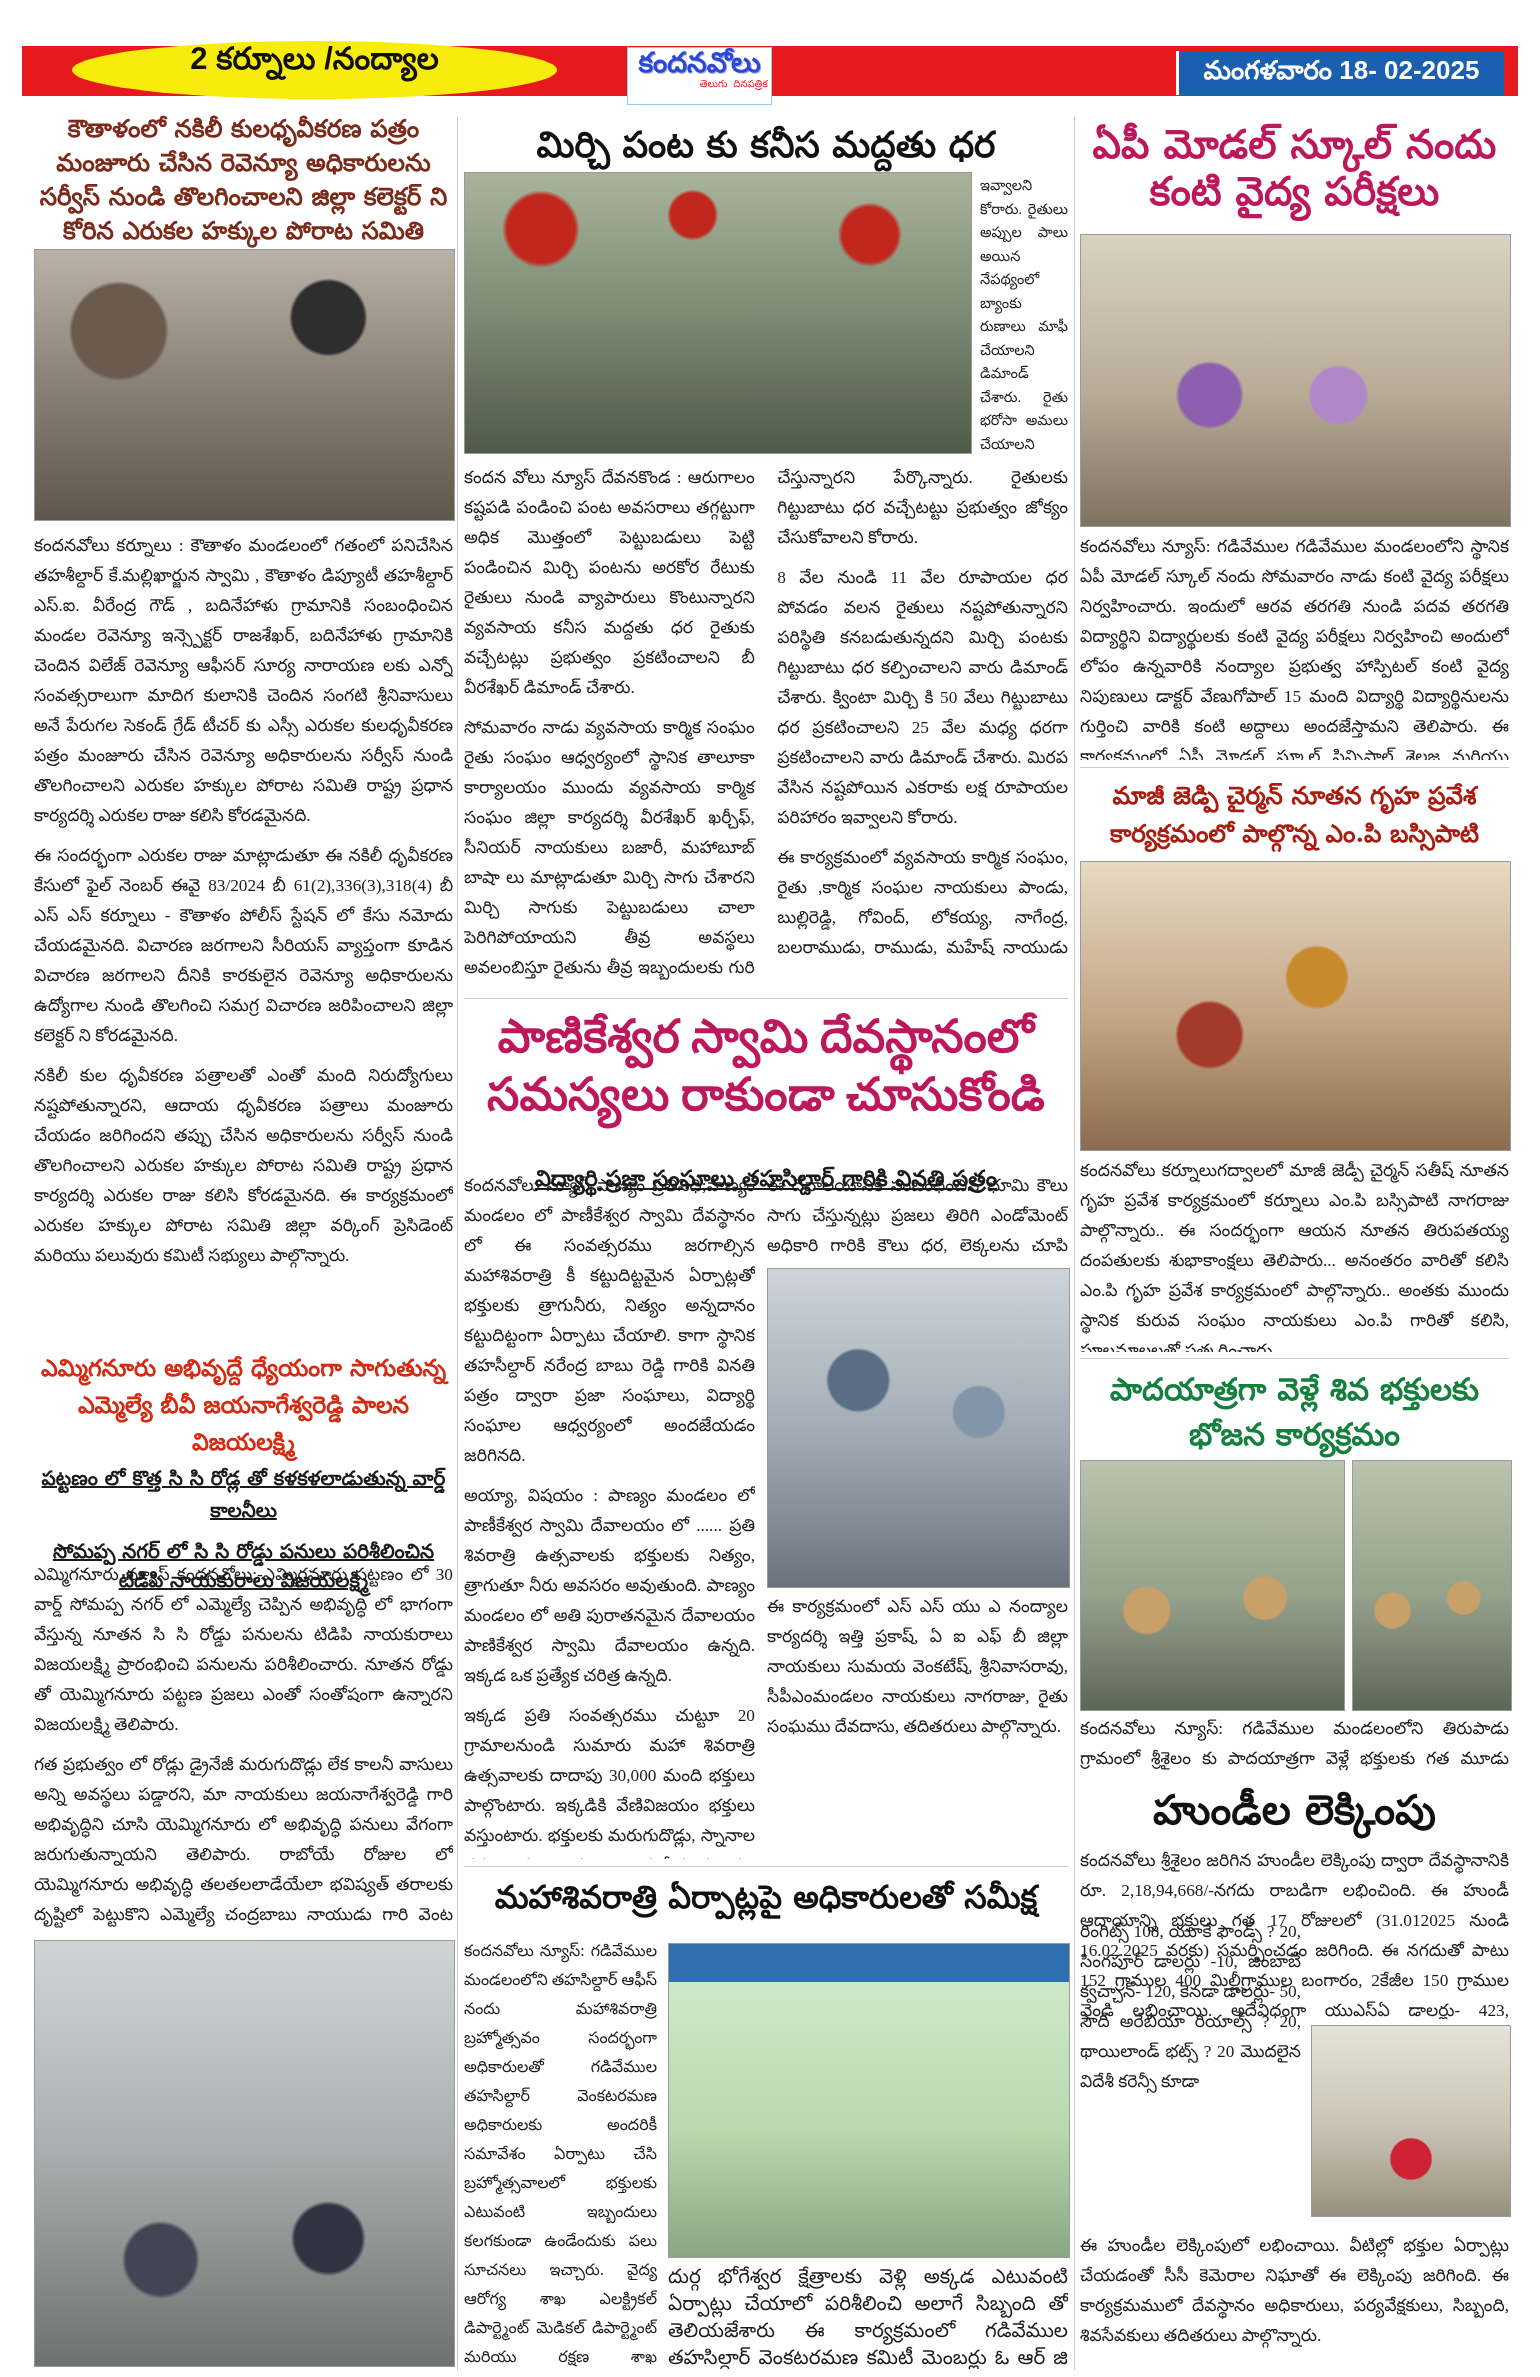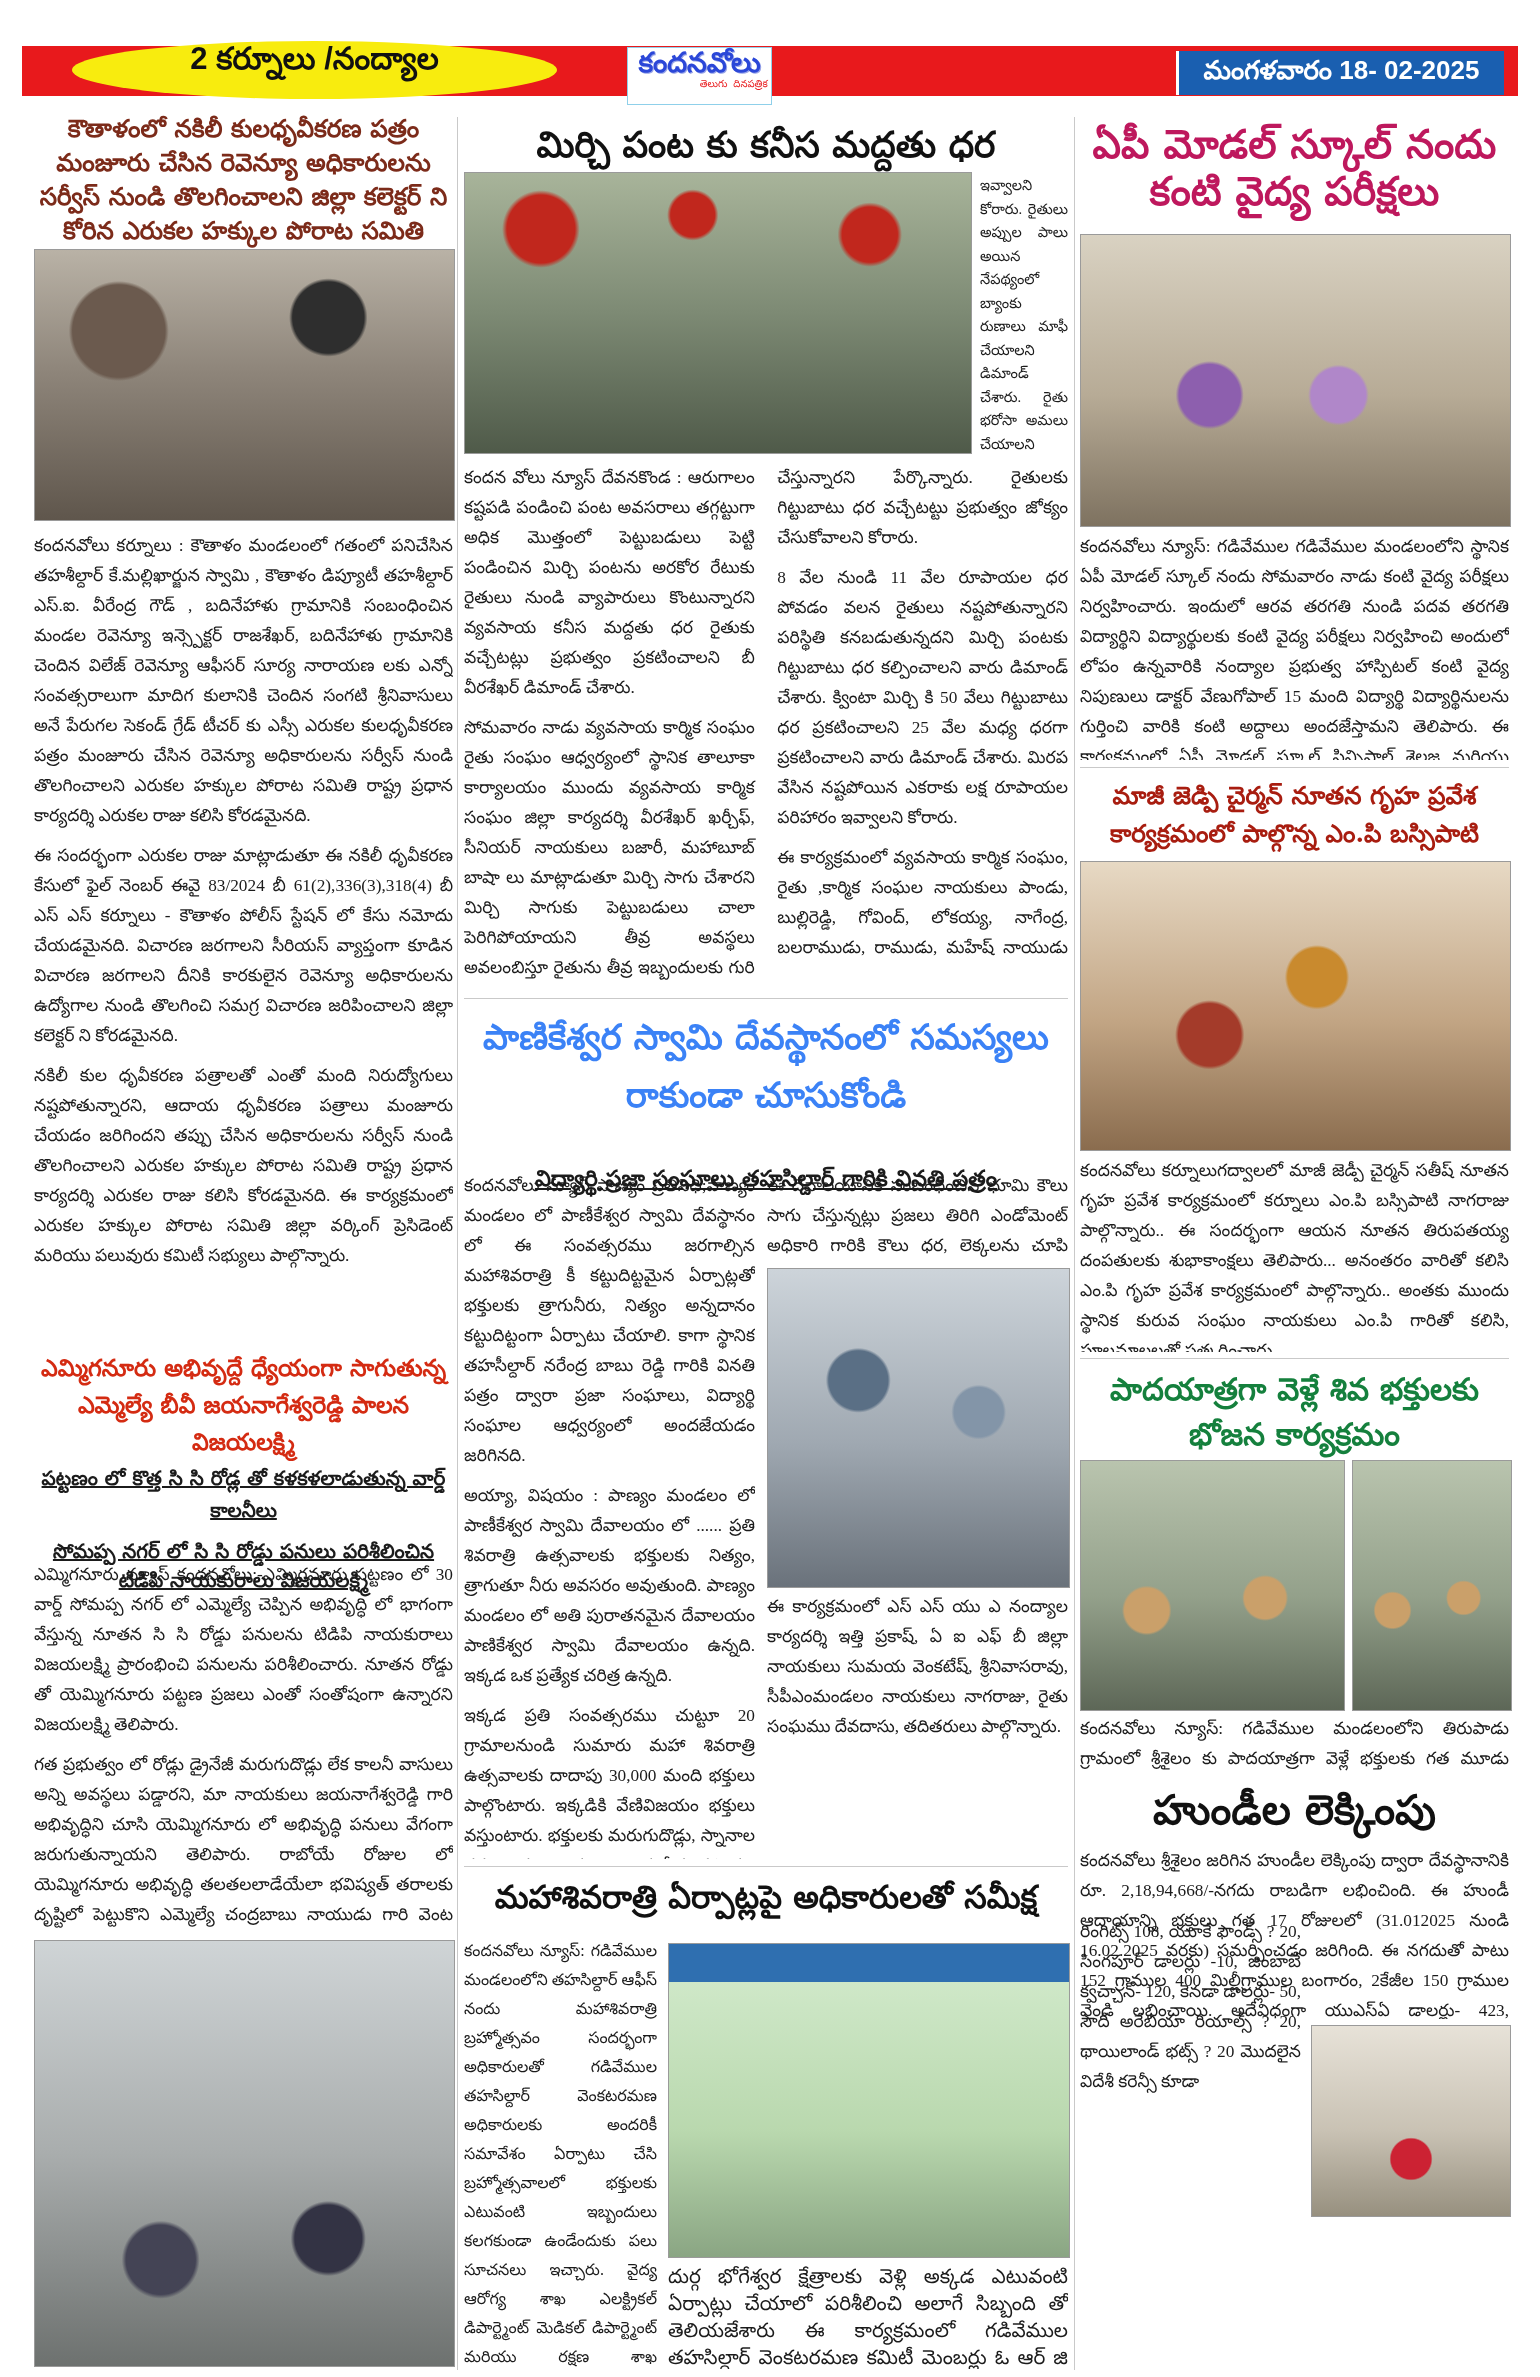--- a/index.html
+++ b/index.html
@@ -111,21 +111,21 @@
   <div class="photo p-flags" style="left:464px;top:172px;width:506px;height:280px;"></div>
   <div class="abs small-txt" style="left:980px;top:174px;width:88px;height:277px;overflow:hidden;">ఇవ్వాలని కోరారు. రైతులు అప్పుల పాలు అయిన నేపథ్యంలో బ్యాంకు రుణాలు మాఫీ చేయాలని డిమాండ్ చేశారు. రైతు భరోసా అమలు చేయాలని కోరారు.</div>
   <div class="abs body-txt twocol" style="left:464px;top:463px;width:604px;height:528px;overflow:hidden;">
     <p>కందన వోలు న్యూస్ దేవనకొండ : ఆరుగాలం కష్టపడి పండించి పంట అవసరాలు తగ్గట్టుగా అధిక మొత్తంలో పెట్టుబడులు పెట్టి పండించిన మిర్చి పంటను అరకోర రేటుకు రైతులు నుండి వ్యాపారులు కొంటున్నారని వ్యవసాయ కనీస మద్దతు ధర రైతుకు వచ్చేటట్లు ప్రభుత్వం ప్రకటించాలని బీ వీరశేఖర్ డిమాండ్ చేశారు.</p>
     <p>సోమవారం నాడు వ్యవసాయ కార్మిక సంఘం రైతు సంఘం ఆధ్వర్యంలో స్థానిక తాలూకా కార్యాలయం ముందు వ్యవసాయ కార్మిక సంఘం జిల్లా కార్యదర్శి వీరశేఖర్ ఖర్చీఫ్, సీనియర్ నాయకులు బజారీ, మహాబూబ్ బాషా లు మాట్లాడుతూ మిర్చి సాగు చేశారని మిర్చి సాగుకు పెట్టుబడులు చాలా పెరిగిపోయాయని తీవ్ర అవస్థలు అవలంబిస్తూ రైతును తీవ్ర ఇబ్బందులకు గురి చేస్తున్నారని పేర్కొన్నారు. రైతులకు గిట్టుబాటు ధర వచ్చేటట్టు ప్రభుత్వం జోక్యం చేసుకోవాలని కోరారు.</p>
     <p>8 వేల నుండి 11 వేల రూపాయల ధర పోవడం వలన రైతులు నష్టపోతున్నారని పరిస్థితి కనబడుతున్నదని మిర్చి పంటకు గిట్టుబాటు ధర కల్పించాలని వారు డిమాండ్ చేశారు. క్వింటా మిర్చి కి 50 వేలు గిట్టుబాటు ధర ప్రకటించాలని 25 వేల మధ్య ధరగా ప్రకటించాలని వారు డిమాండ్ చేశారు. మిరప వేసిన నష్టపోయిన ఎకరాకు లక్ష రూపాయల పరిహారం ఇవ్వాలని కోరారు.</p>
     <p>ఈ కార్యక్రమంలో వ్యవసాయ కార్మిక సంఘం, రైతు ,కార్మిక సంఘల నాయకులు పాండు, బుల్లిరెడ్డి, గోవింద్, లోకయ్య, నాగేంద్ర, బలరాముడు, రాముడు, మహేష్ నాయుడు తదితరులు వివిధ గ్రామాల సర్పంచులు పాల్గొన్నారు.</p>
   </div>
 
   <div class="hrule" style="left:464px;top:998px;width:604px;"></div>
-  <div class="abs hl" style="left:464px;top:1008px;width:604px;font-size:35px;line-height:58px;color:#3b82f6;">పాణికేశ్వర స్వామి దేవస్థానంలో సమస్యలు రాకుండా చూసుకోండి</div>
+  <div class="abs hl" style="left:464px;top:1008px;width:604px;font-size:46px;line-height:58px;color:#be185d;font-family:Liberation Serif, serif;">పాణికేశ్వర స్వామి దేవస్థానంలో సమస్యలు రాకుండా చూసుకోండి</div>
   <div class="abs subhead" style="left:464px;top:1131px;width:604px;font-size:22.4px;line-height:31px;">విద్యార్థి ప్రజా సంఘాలు తహసిల్దార్ గారికి వినతి పత్రం</div>
   <div class="abs body-txt" style="left:464px;top:1171px;width:291px;height:688px;overflow:hidden;">
     <p>కందనవోలు న్యూస్ పాణ్యం ప్రతినిధి;పాణ్యం మండలం లో పాణీకేశ్వర స్వామి దేవస్థానం లో ఈ సంవత్సరము జరగాల్సిన మహాశివరాత్రి కీ కట్టుదిట్టమైన ఏర్పాట్లతో భక్తులకు త్రాగునీరు, నిత్యం అన్నదానం కట్టుదిట్టంగా ఏర్పాటు చేయాలి. కాగా స్థానిక తహసీల్దార్ నరేంద్ర బాబు రెడ్డి గారికి వినతి పత్రం ద్వారా ప్రజా సంఘాలు, విద్యార్థి సంఘాల ఆధ్వర్యంలో అందజేయడం జరిగినది.</p>
     <p>అయ్యా, విషయం : పాణ్యం మండలం లో పాణీకేశ్వర స్వామి దేవాలయం లో ...... ప్రతి శివరాత్రి ఉత్సవాలకు భక్తులకు నిత్యం, త్రాగుతూ నీరు అవసరం అవుతుంది. పాణ్యం మండలం లో అతి పురాతనమైన దేవాలయం పాణికేశ్వర స్వామి దేవాలయం ఉన్నది. ఇక్కడ ఒక ప్రత్యేక చరిత్ర ఉన్నది.</p>
     <p>ఇక్కడ ప్రతి సంవత్సరము చుట్టూ 20 గ్రామాలనుండి సుమారు మహా శివరాత్రి ఉత్సవాలకు దాదాపు 30,000 మంది భక్తులు పాల్గొంటారు. ఇక్కడికి వేణివిజయం భక్తులు వస్తుంటారు. భక్తులకు మరుగుదొడ్లు, స్నానాల గదులు, కల్యాణ కట్టలు, త్రాగు నీరు, ప్రసాదం, అన్నదానములకు తగిన ఏర్పాట్లు చేయాలని అధికారులను కోరినారు.</p>
   </div>
   <div class="abs body-txt" style="left:767px;top:1171px;width:301px;height:92px;overflow:hidden;">ఈ దేవాలయానికి సంబంధించిన భూమి కౌలు సాగు చేస్తున్నట్లు ప్రజలు తిరిగి ఎండోమెంట్ అధికారి గారికి కౌలు ధర, లెక్కలను చూపి నివేదించాలని దొంగ లెక్కలు చూపరాదని కోరినారు. ఇక్కడ అధికారులు స్పందించి త్రాగునీరు, నిత్య అన్నదాన ఏర్పాట్లు చేయాలని ఈ ప్రజాసంఘాల ఆధ్వర్యంలో పెద్ద ఎత్తున కోరడం జరిగింది.</div>
   <div class="photo p-signing" style="left:767px;top:1268px;width:301px;height:318px;"></div>
   <div class="abs body-txt" style="left:767px;top:1592px;width:301px;height:267px;overflow:hidden;">ఈ కార్యక్రమంలో ఎస్ ఎస్ యు ఎ నంద్యాల కార్యదర్శి ఇత్తి ప్రకాష్, ఏ ఐ ఎఫ్ బీ జిల్లా నాయకులు సుమయ వెంకటేష్, శ్రీనివాసరావు, సీపీఎంమండలం నాయకులు నాగరాజు, రైతు సంఘము దేవదాసు, తదితరులు పాల్గొన్నారు.</div>
 
@@ -147,15 +147,16 @@
   <div class="hrule" style="left:1080px;top:1358px;width:429px;"></div>
   <div class="abs hl" style="left:1080px;top:1367px;width:429px;font-size:31px;line-height:45px;color:#15803d;">పాదయాత్రగా వెళ్లే శివ భక్తులకు భోజన కార్యక్రమం</div>
   <div class="photo p-meals" style="left:1080px;top:1460px;width:263px;height:249px;"></div>
   <div class="photo p-meals" style="left:1352px;top:1460px;width:158px;height:249px;"></div>
   <div class="abs body-txt" style="left:1080px;top:1714px;width:429px;height:62px;overflow:hidden;">కందనవోలు న్యూస్: గడివేముల మండలంలోని తిరుపాడు గ్రామంలో శ్రీశైలం కు పాదయాత్రగా వెళ్లే భక్తులకు గత మూడు సంవత్సరముల నుంచి అన్నదాన కార్యక్రమం ఏర్పాటు చేయడం జరిగింది కావున భక్తులు అందరూ ఈ భోజన కార్యక్రమాన్ని వినియోగించుకోవాలని తిరుపాడు గ్రామస్తులు తెలిపారు</div>
 
   <div class="abs hl" style="left:1080px;top:1785px;width:429px;font-size:41px;line-height:51px;color:#111;">హుండీల లెక్కింపు</div>
   <div class="abs body-txt" style="left:1080px;top:1846px;width:429px;height:173px;overflow:hidden;">కందనవోలు శ్రీశైలం జరిగిన హుండీల లెక్కింపు ద్వారా దేవస్థానానికి రూ. 2,18,94,668/-నగదు రాబడిగా లభించింది. ఈ హుండీ ఆదాయాన్ని భక్తులు గత 17 రోజులలో (31.012025 నుండి 16.02.2025 వరకు) సమర్పించడం జరిగింది. ఈ నగదుతో పాటు 152 గ్రాముల 400 మిల్లీగ్రాముల బంగారం, 2కేజీల 150 గ్రాముల వెండి లభించాయి. అదేవిధంగా యుఎస్ఏ డాలర్లు- 423, మలేషియా</div>
   <div class="abs body-txt" style="left:1080px;top:1917px;width:221px;height:204px;overflow:hidden;">రింగిట్స్ 108, యూకే ఫౌండ్స్ ? 20, సింగపూర్ డాలర్లు -10, జింబాబే క్వచ్చాన్- 120, కెనడా డాలర్లు- 50, సౌదీ అరేబియా రియాల్స్ ? 20, థాయిలాండ్ భట్స్ ? 20 మొదలైన విదేశీ కరెన్సీ కూడా</div>
   <div class="photo p-hundi" style="left:1311px;top:2025px;width:198px;height:190px;"></div>
+  <div class="abs body-txt" style="left:1080px;top:2231px;width:429px;height:140px;overflow:hidden;">ఈ హుండీల లెక్కింపులో లభించాయి. వీటిల్లో భక్తుల ఏర్పాట్లు చేయడంతో సీసీ కెమెరాల నిఘాతో ఈ లెక్కింపు జరిగింది. ఈ కార్యక్రమములో దేవస్థానం అధికారులు, పర్యవేక్షకులు, సిబ్బంది, శివసేవకులు తదితరులు పాల్గొన్నారు.</div>
 
 </div>
 
 
 </body></html>

